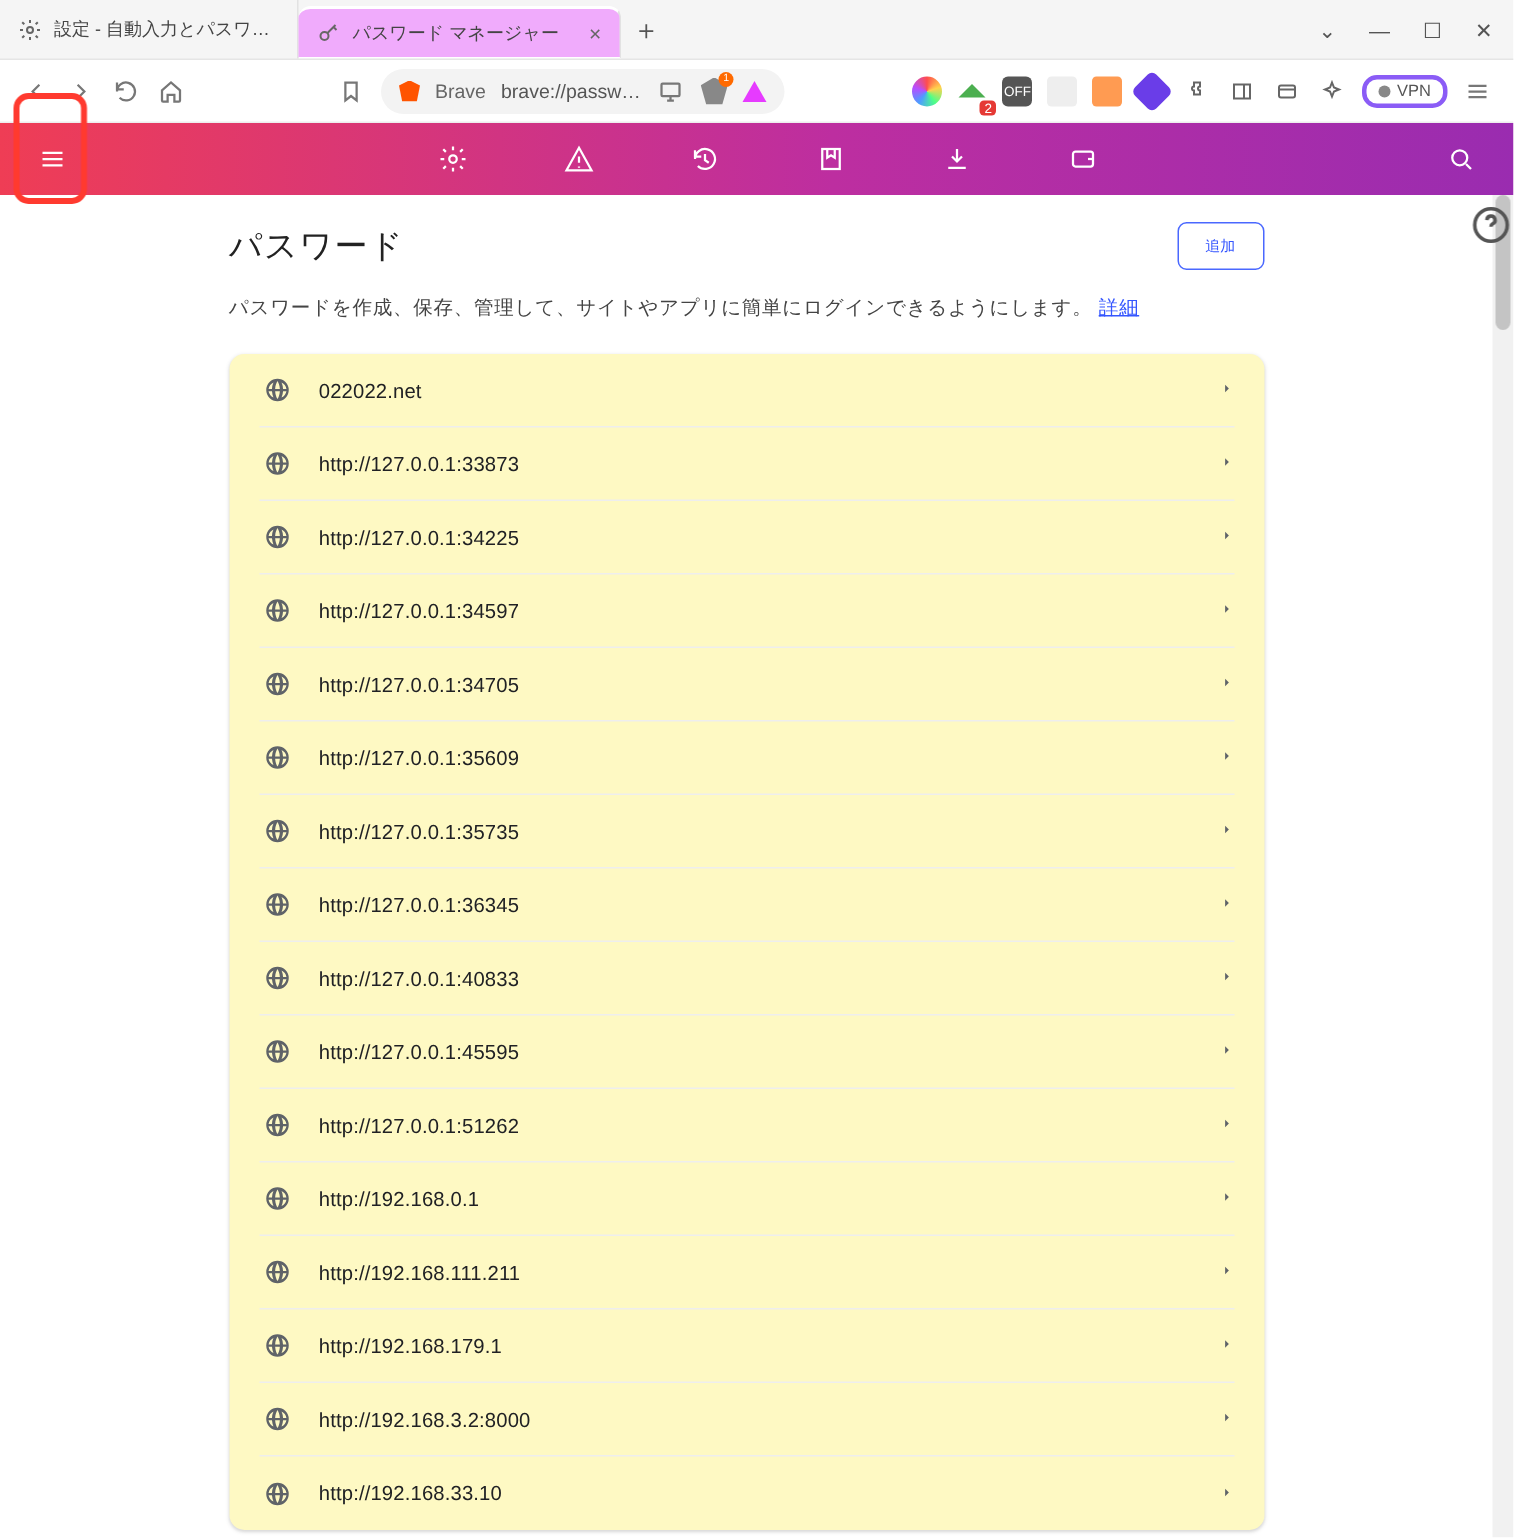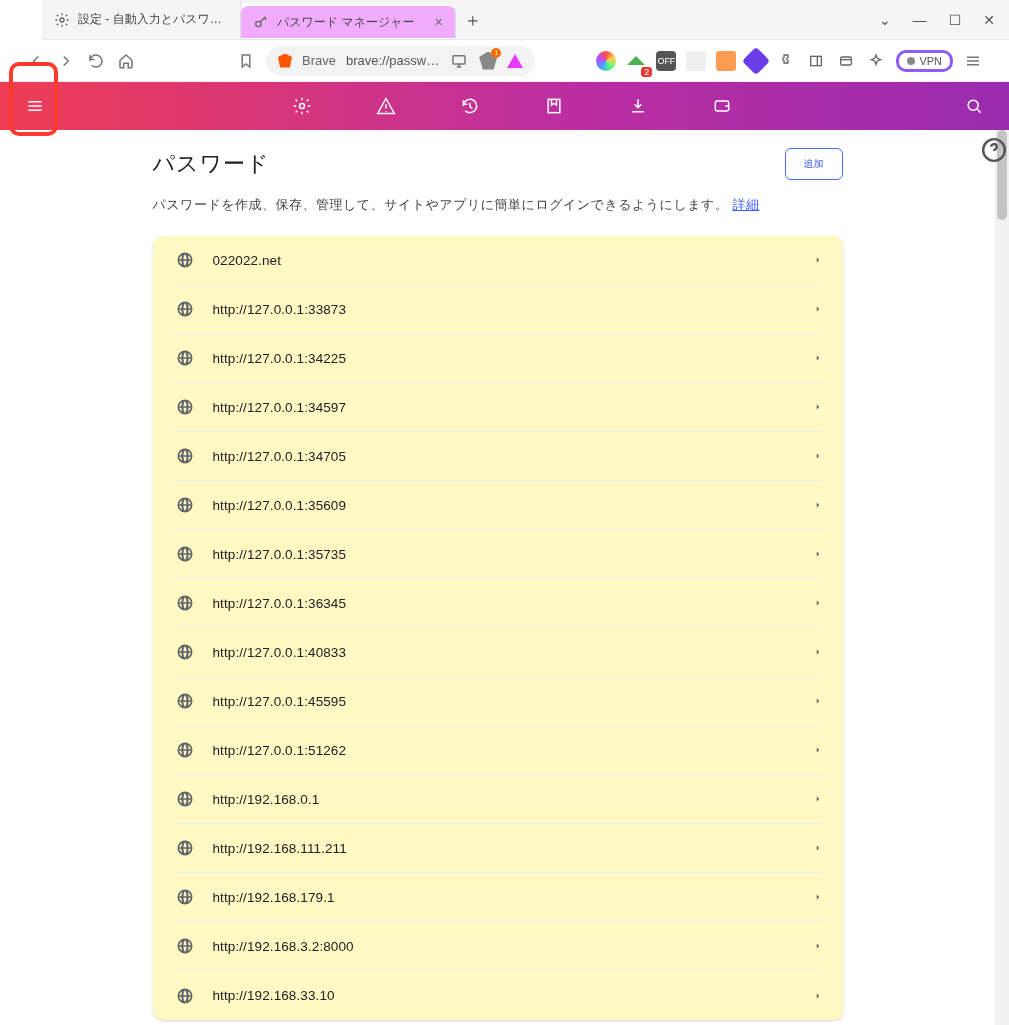--- a/index.html
+++ b/index.html
@@ -1,29 +1,29 @@
 <!DOCTYPE html>
 <html><head>
 <meta charset="utf-8">
 <style>
   * { box-sizing: border-box; margin: 0; padding: 0; font-family: "Segoe UI", Arial, sans-serif; }
   body { width: 1009px; height: 1025px; background: #fff; overflow: hidden; position: relative; }
 
   
-  .titlebar { height: 40px; display:flex; align-items:stretch; background:#f5f5f5; border-bottom:1px solid #e5e5e5;margin-left:42px;}
+  .titlebar { height: 40px; display:flex; align-items:stretch; background:#f5f5f5; border-bottom:1px solid #e5e5e5;}
   .tab { display:flex; align-items:center; gap:8px; padding:0 12px; font-size:12px; color:#444; border-right:1px solid #e2e2e2; }
   .tab.active { background:#f0abfc; border-top:2px solid #fff; border-bottom:1px solid #fff; border-radius:8px 8px 0 0; margin-top:4px; }
   .tab .favset, .tab .favkey { width:16px; height:16px; display:inline-flex; align-items:center; justify-content:center; }
   .tab .closex { margin-left:12px; color:#666; font-size:14px; cursor:pointer;}
   .tab .title { max-width:150px; white-space:nowrap; overflow:hidden; text-overflow:ellipsis;}
   .newtab { display:flex; align-items:center; justify-content:center; width:34px; color:#555; font-size:18px; }
   .winctrls { margin-left:auto; display:flex; align-items:center; gap:22px; padding:0 14px; color:#555; }
   .winctrls span{ font-size:14px; }
 
-  .addrbar { height:42px; display:flex; align-items:center; gap:10px; padding:0 26px; background:#fff; border-bottom:1px solid #eee;justify-content:flex-end;}
+  .addrbar { height:42px; display:flex; align-items:center; gap:10px; padding:0 14px; background:#fff; border-bottom:1px solid #eee;justify-content:flex-end;}
   .navicon{ width:20px; height:20px; display:inline-flex; align-items:center; justify-content:center; color:#888;}
   .navicon svg{width:18px;height:18px;stroke:#777;fill:none;stroke-width:2;}
   .omnibox{ display:flex; align-items:center; gap:10px; background:#f3f3f3; border-radius:16px; height:30px; padding:0 12px; font-size:13px; color:#444; }
   .omnibox .brandname{ color:#666; }
   .omnibox .urltext{ color:#555; max-width:110px; white-space:nowrap; overflow:hidden; text-overflow:ellipsis;}
   .exticons{ margin-left:auto; display:flex; align-items:center; gap:10px;}
   .ext{ width:20px; height:20px; border-radius:4px; display:inline-flex; align-items:center; justify-content:center; font-size:10px; }
   .vpnchip{ border:3px solid #8b5cf6; border-radius:10px; padding:2px 8px; font-size:11px; display:flex; gap:4px; align-items:center; color:#555;}
 
   

